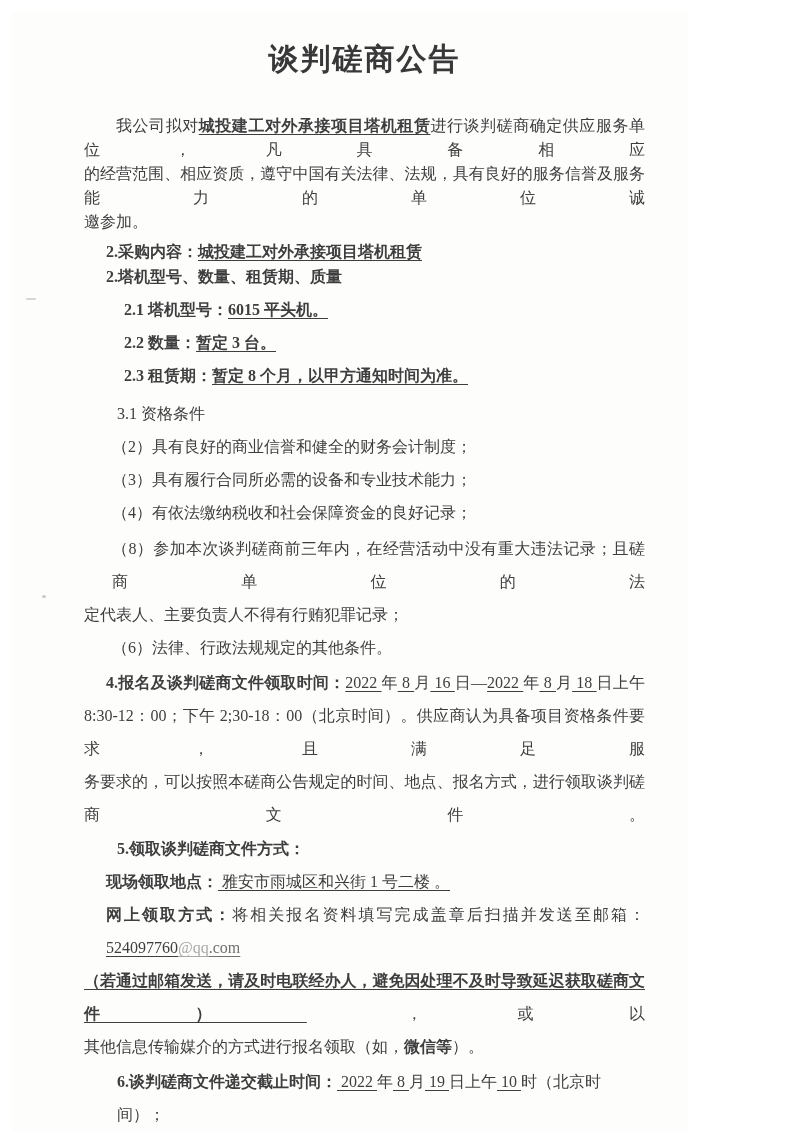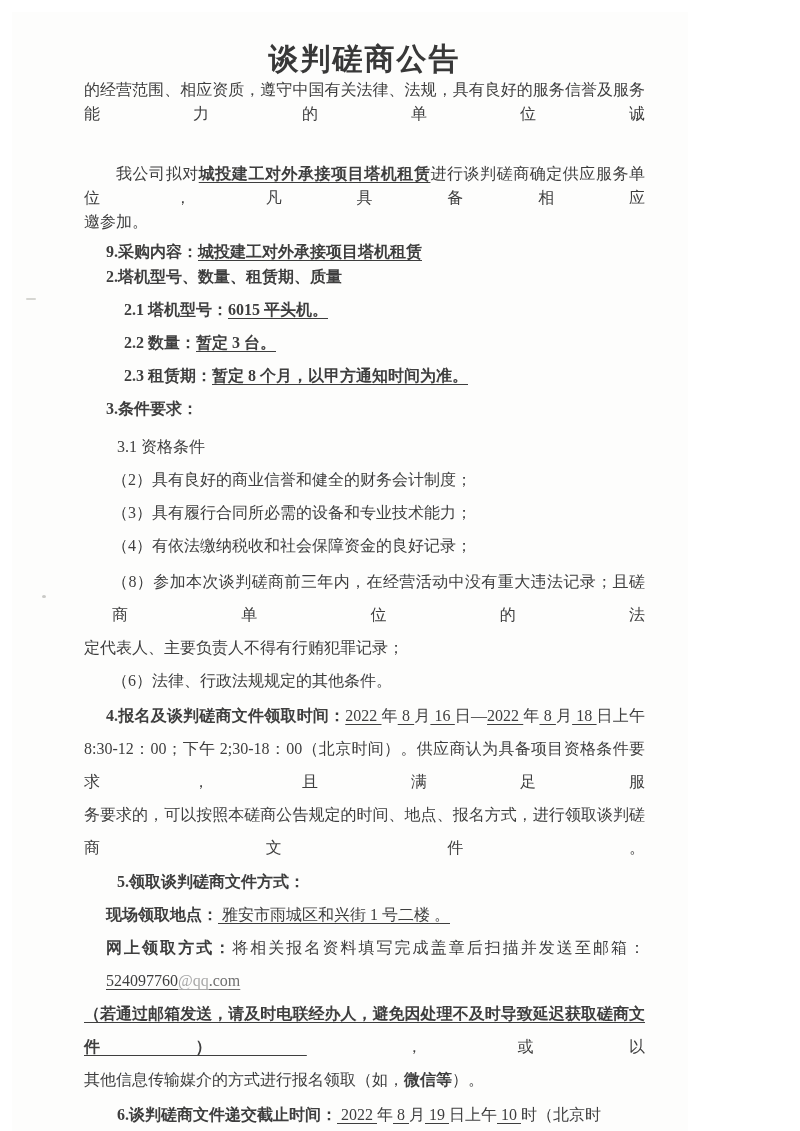--- a/index.html
+++ b/index.html
@@ -49,32 +49,31 @@
 </head>
 <body>
 
 <div class="page">
 
   <div class="speck speck1"></div>
   <div class="speck speck2"></div>
 
   <h1 class="doc-title">谈判磋商公告</h1>
 
+  <div class="line lh24 mt36 indent2em fill"><span>我公司拟对</span><span class="b u">城投建工对外承接项目塔机租赁</span><span>进行谈判磋商确定供应服务单位，凡具备相应</span></div>
   <div class="line lh24 fill"><span>的经营范围、相应资质，遵守中国有关法律、法规，具有良好的服务信誉及服务能力的单位诚</span></div>
-  <div class="line lh24 mt36 indent2em fill"><span>我公司拟对</span><span class="b u">城投建工对外承接项目塔机租赁</span><span>进行谈判磋商确定供应服务单位，凡具备相应</span></div>
   <div class="line lh24"><span>邀参加。</span></div>
 
-  <div class="line lh25 mt5 ind22"><span class="b">9.采购内容：</span><span class="b u">城投建工对外承接项目塔机租赁</span></div>
+  <div class="line lh25 mt5 ind22"><span class="b">2.采购内容：</span><span class="b u">城投建工对外承接项目塔机租赁</span></div>
   <div class="line lh25 ind22"><span class="b">2.塔机型号、数量、租赁期、质量</span></div>
 
   <div class="line mt4 ind40"><span class="b">2.1 塔机型号：</span><span class="b u p">6015 平头机。</span></div>
   <div class="line ind40"><span class="b">2.2 数量：</span><span class="b u p">暂定 3 台。</span></div>
   <div class="line ind40"><span class="b">2.3 租赁期：</span><span class="b u p">暂定 8 个月，以甲方通知时间为准。</span></div>
 
-  <div class="line ind22"><span class="b">3.条件要求：</span></div>
   <div class="line mt5 ind33"><span>3.1 资格条件</span></div>
 
   <div class="line ind28"><span>（2）具有良好的商业信誉和健全的财务会计制度；</span></div>
   <div class="line ind28"><span>（3）具有履行合同所必需的设备和专业技术能力；</span></div>
   <div class="line ind28"><span>（4）有依法缴纳税收和社会保障资金的良好记录；</span></div>
   <div class="line mt3 ind28 fill"><span>（8）参加本次谈判磋商前三年内，在经营活动中没有重大违法记录；且磋商单位的法</span></div>
   <div class="line"><span>定代表人、主要负责人不得有行贿犯罪记录；</span></div>
   <div class="line ind28"><span>（6）法律、行政法规规定的其他条件。</span></div>
 
 

